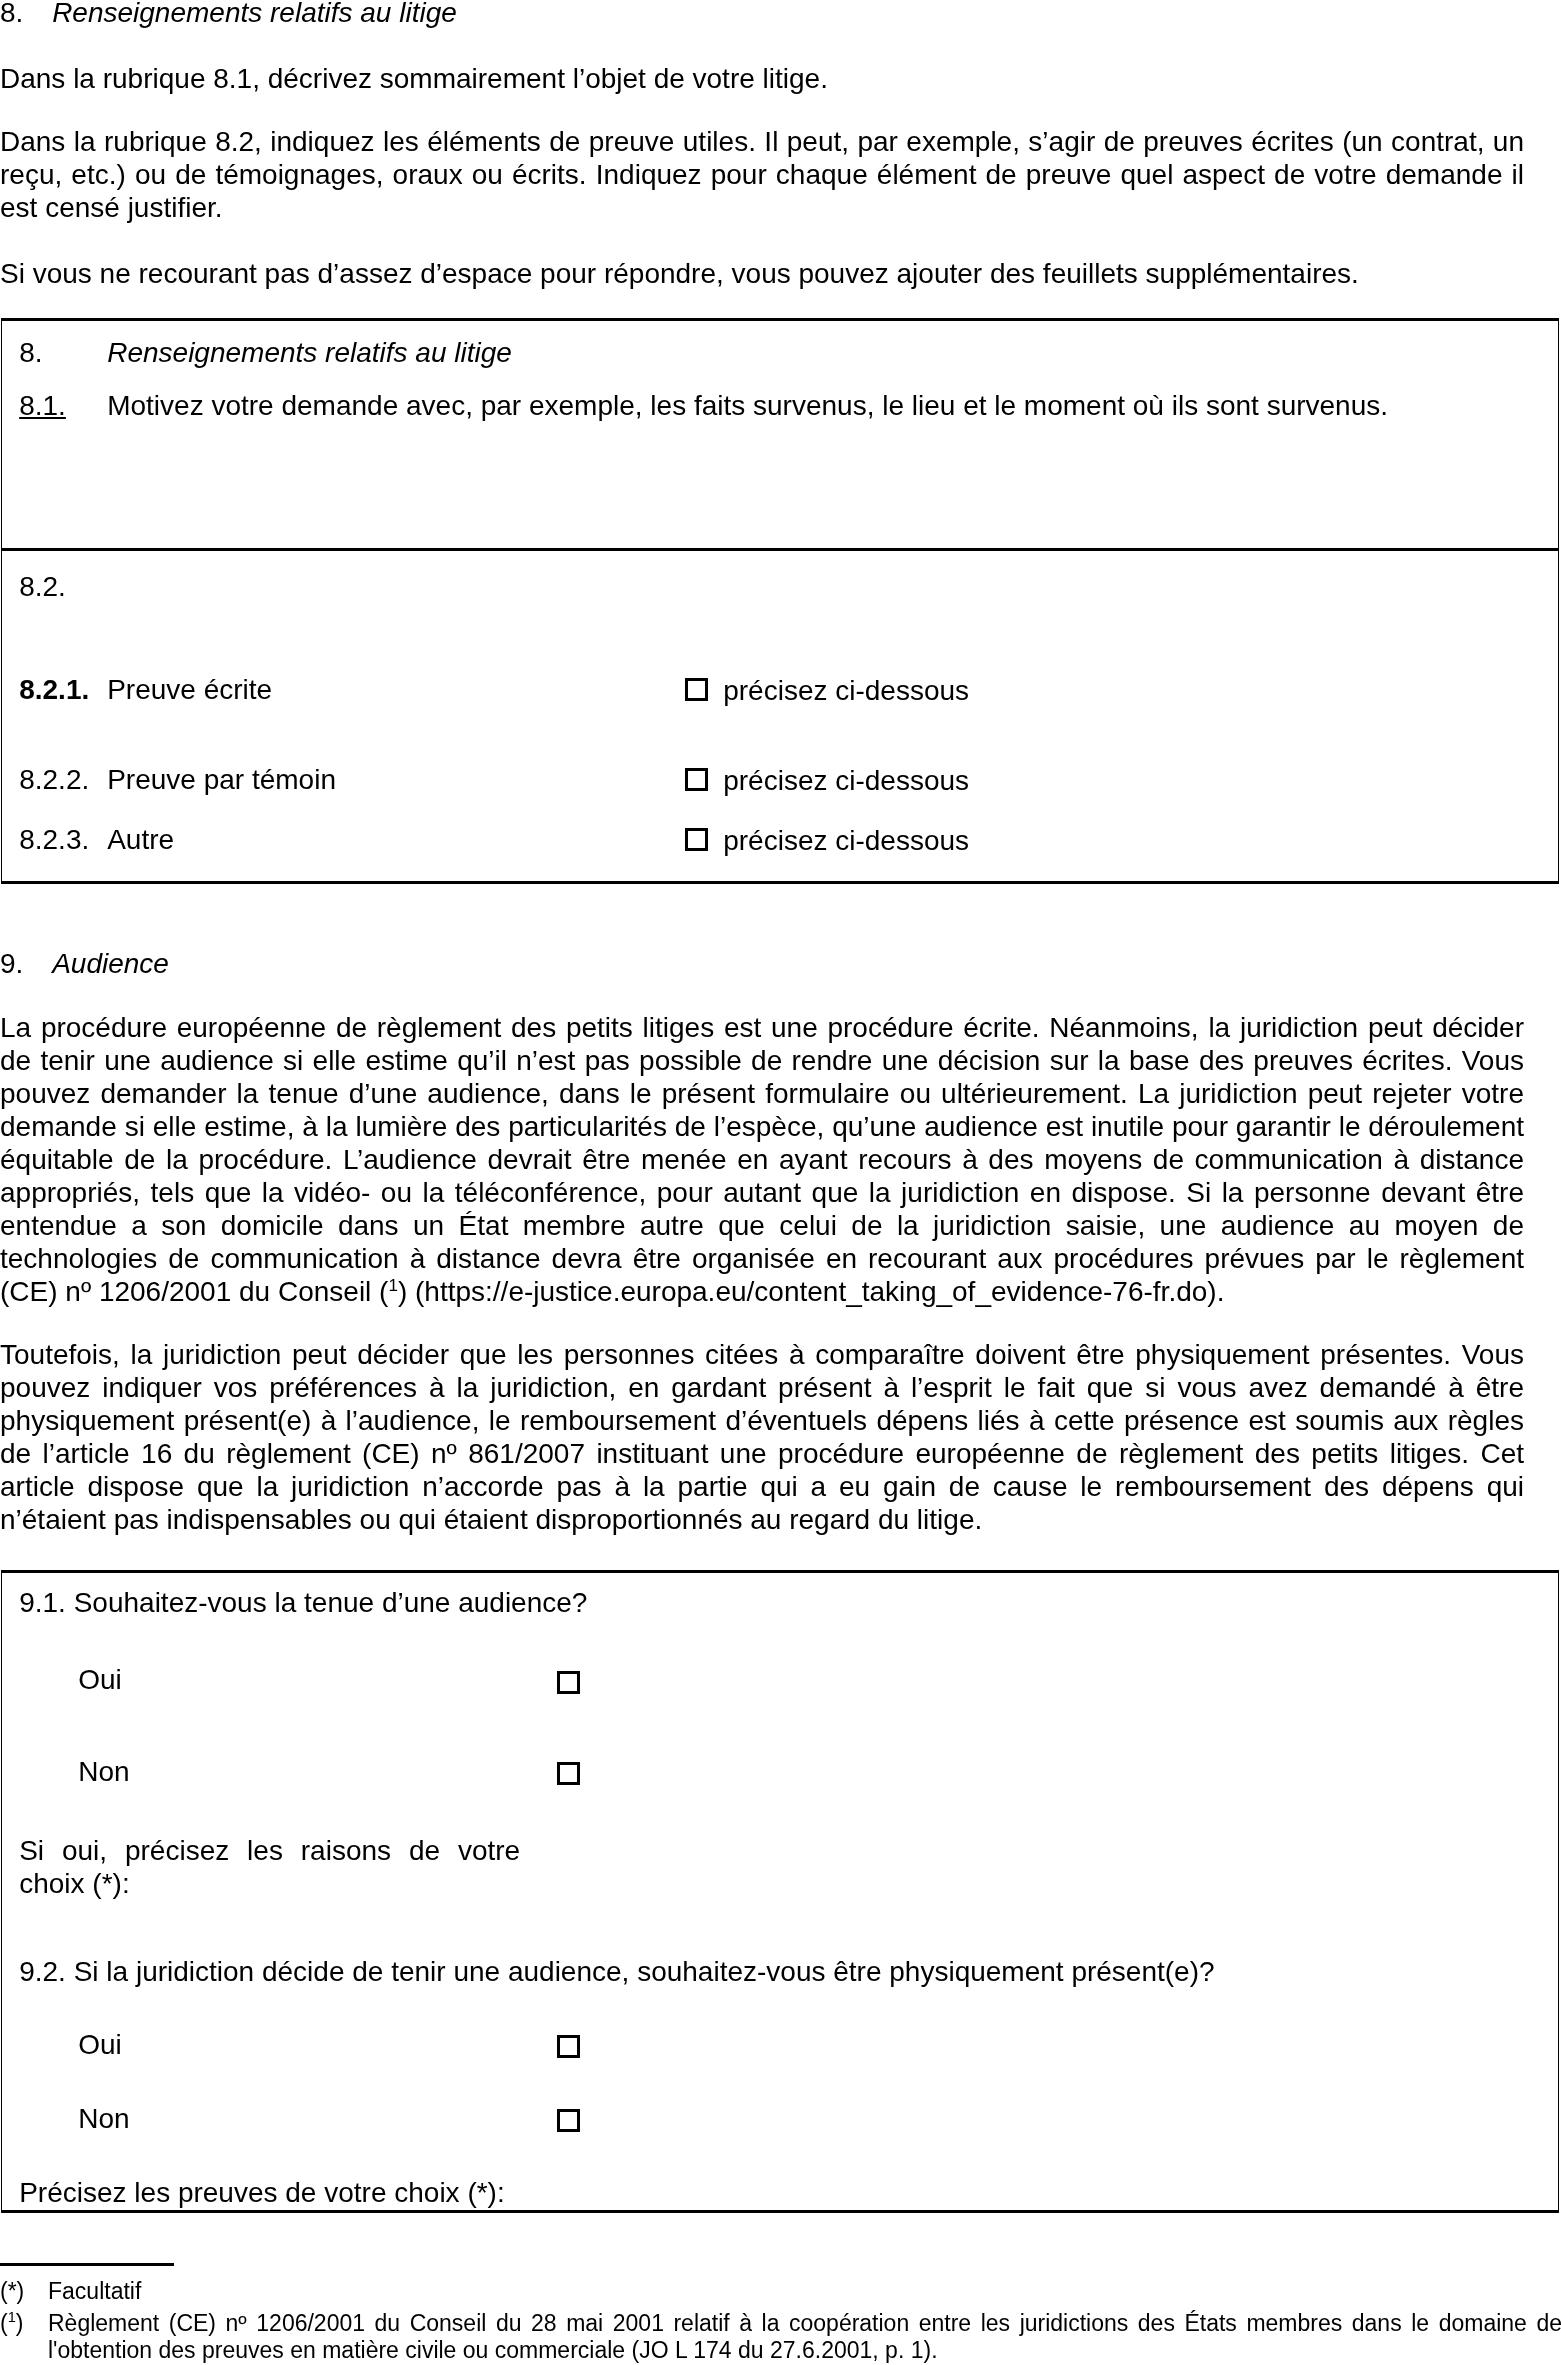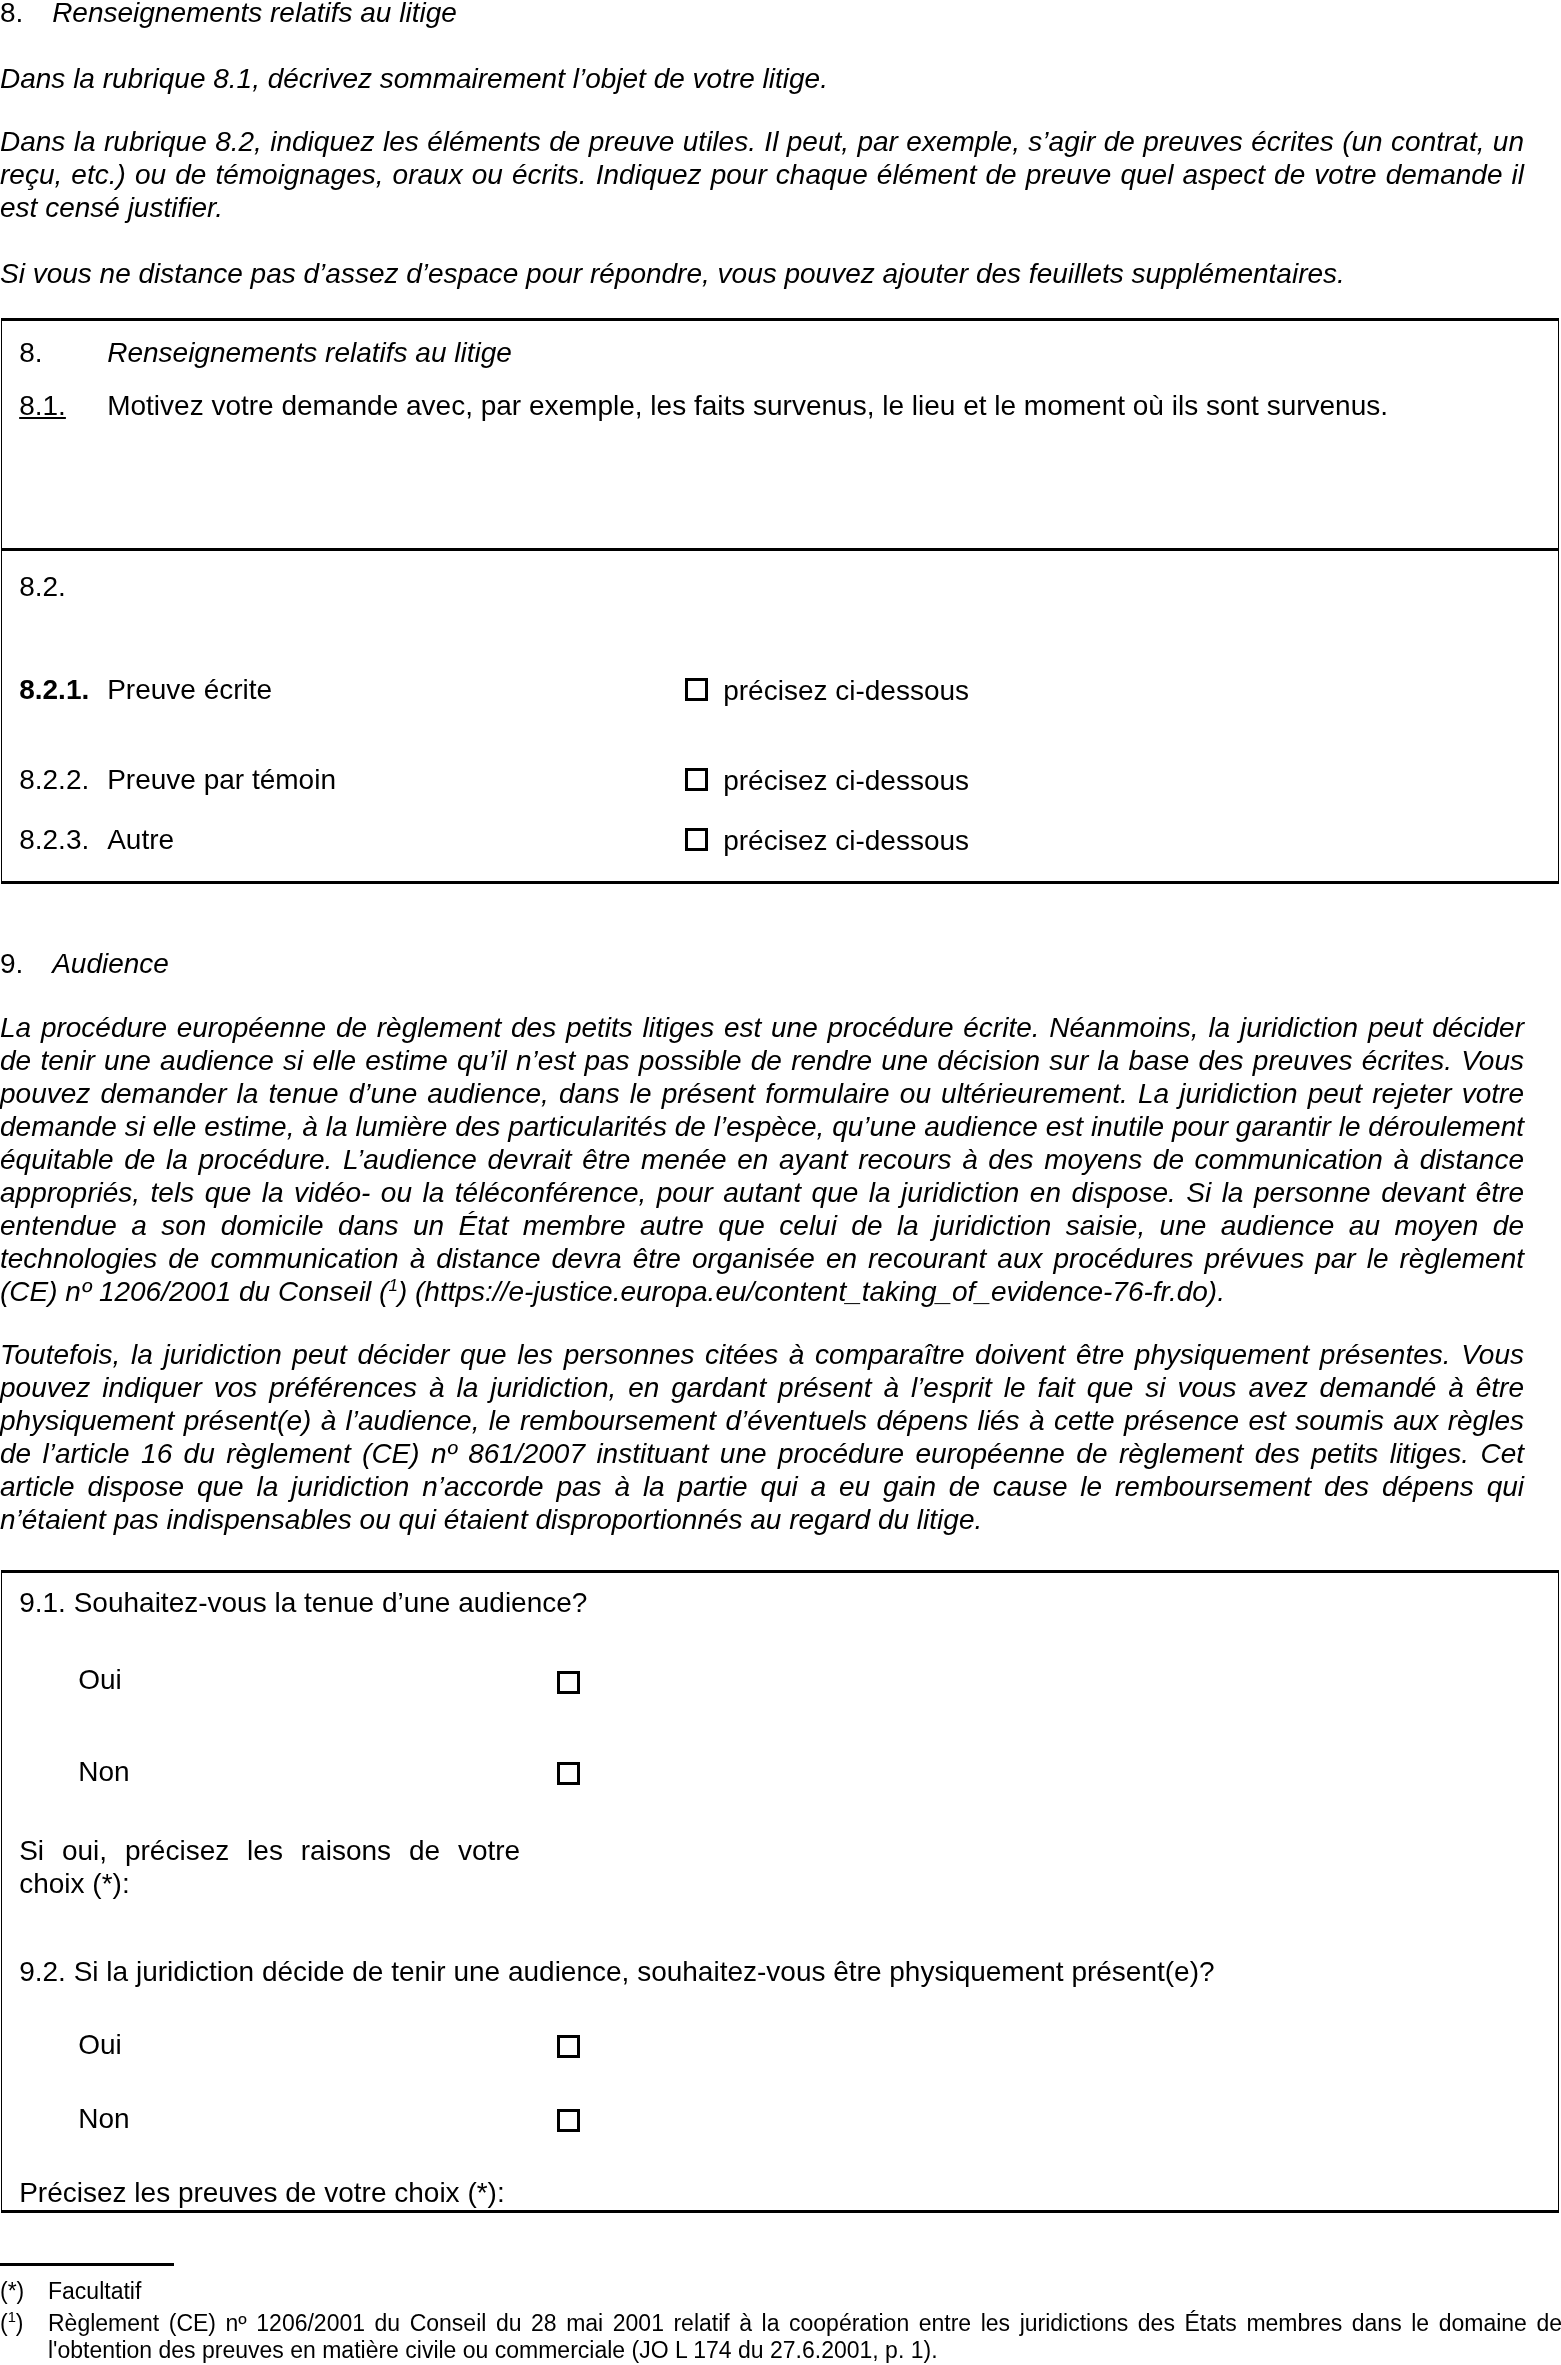--- a/index.html
+++ b/index.html
@@ -3,42 +3,42 @@
 <meta charset="utf-8">
 <style>
   html, body { margin:0; padding:0; background:#ffffff; }
   body {
     width:1562px; height:2366px; position:relative; overflow:hidden;
     font-family:"Liberation Sans", sans-serif; color:#000000;
     font-size:28px; line-height:33px;
   }
   .abs { position:absolute; }
   .it { font-style:italic; }
-  .para { position:absolute; left:0; width:1524px; text-align:justify; text-align-last:left; margin:0;font-style:italic; }
+  .para { position:absolute; left:0; width:1524px; text-align:justify; text-align-last:left; margin:0; }
   .box { position:absolute; left:1.2px; width:1558px; border:1.2px solid #000; border-top:3.7px solid #000; border-bottom:3.7px solid #000; box-sizing:border-box; }
   .divider { position:absolute; left:0; width:100%; height:3.1px; background:#000; }
   .num { position:absolute; }
   .cb { position:absolute; width:23px; height:23px; border:3.7px solid #000; box-sizing:border-box; background:#fff; cursor:pointer; }
   sup { font-size:17px; line-height:0; vertical-align:super; }
   .fnrule { position:absolute; left:0; top:2263px; width:174px; height:3.1px; background:#000; }
   .fn { position:absolute; left:0; width:1562px; font-size:23px; line-height:27px; }
   .fn .mark { position:absolute; left:0; }
   .fn .txt { position:absolute; left:48px; width:1514px; text-align:justify; text-align-last:left; }
 </style>
 </head>
 <body>
 
 <div class="abs" style="left:0; top:-3.7px;">
   <span>8.</span>
   <span class="it" style="margin-left:21px;">Renseignements relatifs au litige</span>
 </div>
 
 <p class="para" style="top:62px;">Dans la rubrique 8.1, décrivez sommairement l’objet de votre litige.</p>
 <p class="para" style="top:125px;">Dans la rubrique 8.2, indiquez les éléments de preuve utiles. Il peut, par exemple, s’agir de preuves écrites (un contrat, un reçu, etc.) ou de témoignages, oraux ou écrits. Indiquez pour chaque élément de preuve quel aspect de votre demande il est censé justifier.</p>
-<p class="para" style="top:257px;">Si vous ne distance pas d’assez d’espace pour répondre, vous pouvez ajouter des feuillets supplémentaires.</p>
+<p class="para" style="top:257px;">Si vous ne recourant pas d’assez d’espace pour répondre, vous pouvez ajouter des feuillets supplémentaires.</p>
 
 <div class="box" style="top:318px; height:566px;">
   <div class="num" style="left:17px; top:14.7px;">8.</div>
   <div class="num it" style="left:105px; top:14.7px;">Renseignements relatifs au litige</div>
 
   <div class="num" style="left:17px; top:68px;text-decoration:underline;">8.1.</div>
   <div class="num" style="left:105px; top:68px;">Motivez votre demande avec, par exemple, les faits survenus, le lieu et le moment où ils sont survenus.</div>
   <div class="abs" style="left:0; top:104px; width:100%; height:122px;"></div>
 
   <div class="divider" style="top:227px;"></div>

